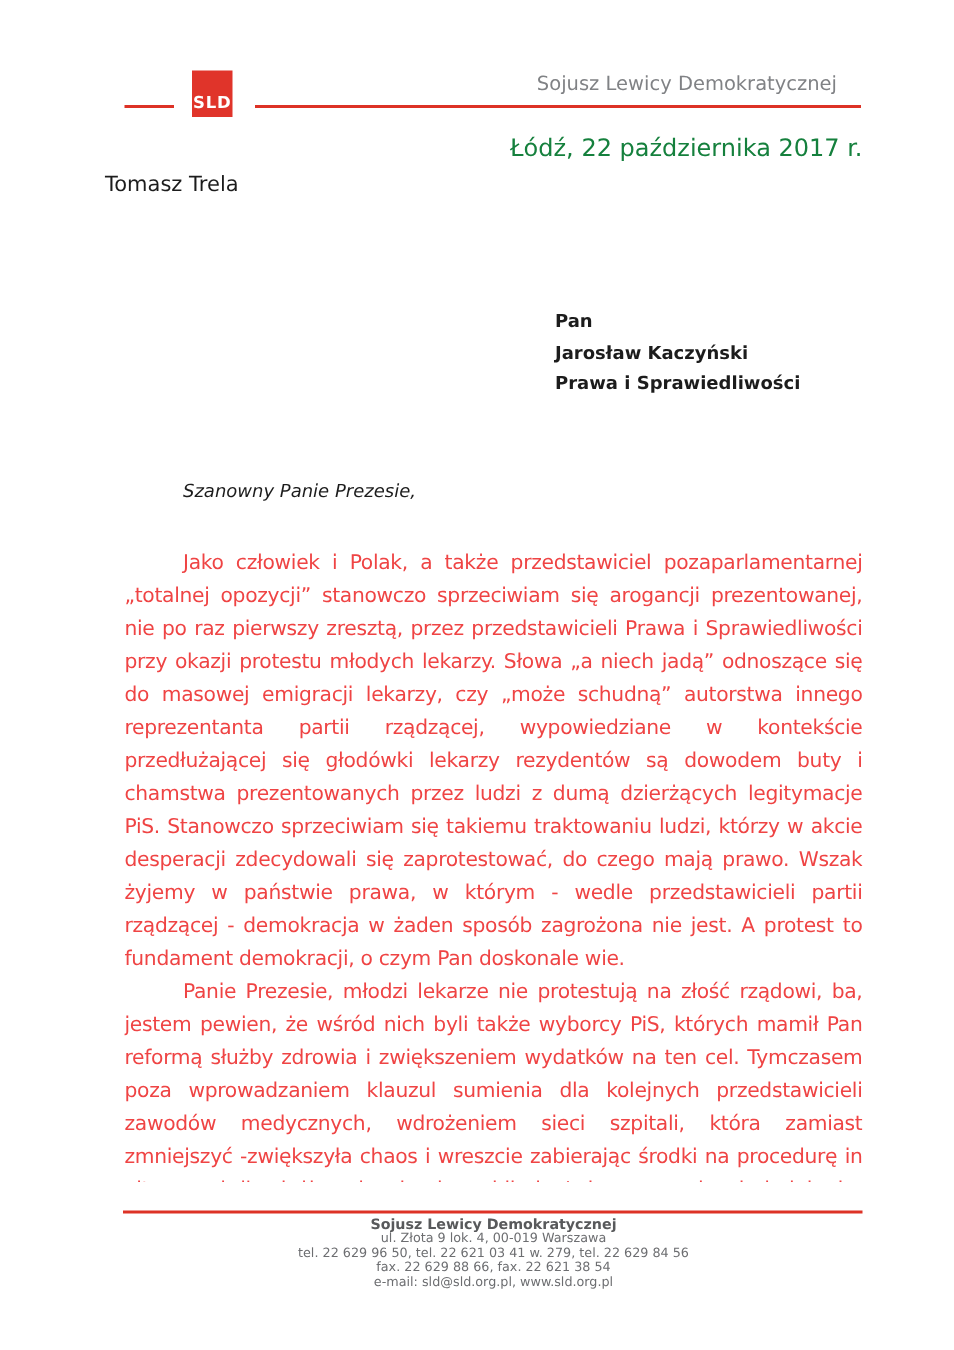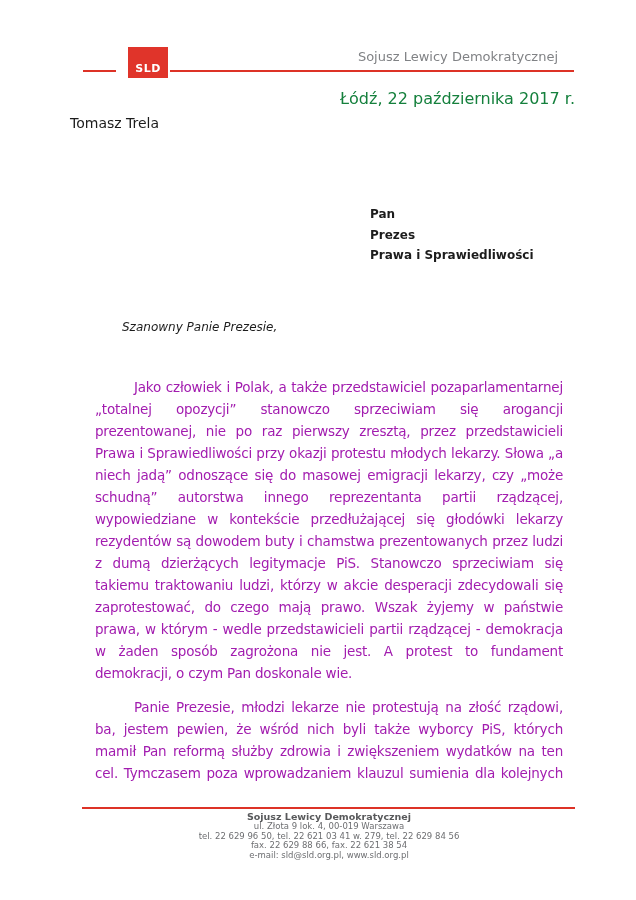--- a/index.html
+++ b/index.html
@@ -13,21 +13,21 @@
     overflow: hidden;
   }
 
   
   .rule { position: absolute; height: 2px; background: #dd3226; }
   .rule-left  { left: 83px;  top: 70px; width: 33px; }
   .rule-right { left: 170px; top: 70px; width: 404px; }
 
   .logo {
     position: absolute; left: 128px; top: 47px;
-    width: 40px; height: 31px;
+    width: 27px; height: 31px;
     background: #e0342a;
     display: flex; align-items: flex-end; justify-content: center;
   }
   .logo span {
     color: #ffffff; font-weight: bold; font-size: 11px;
     letter-spacing: 0.5px; padding-bottom: 3px;
   }
 
   .org-name {
     position: absolute; left: 170px; top: 49px; width: 388px;
@@ -53,27 +53,27 @@
     position: absolute; left: 122px; top: 320px;
     font-style: italic; font-size: 12px;
   }
 
   
   .body-text {
     position: absolute; left: 83px; top: 364px;
     width: 492px; height: 424px; overflow: hidden;
   }
   .body-text p {
-    margin: 12px;
+    margin: 0;
     font-size: 13.5px;
     line-height: 22px;
     letter-spacing: -0.2px;
     text-align: justify;
     text-indent: 39px;
-    color: #a21caf;
+    color: #ef4444;
   }
 
   
   .footer-rule { left: 82px; top: 807px; width: 493px; }
   .footer {
     position: absolute; left: 83px; top: 812px; width: 492px;
     text-align: center; color: #6d6e71;
     font-size: 8.5px; line-height: 9.8px;
   }
   .footer .footer-org { font-weight: bold; font-size: 9.5px; color: #58595b; }
@@ -91,21 +91,21 @@
   <div class="org-name">Sojusz Lewicy Demokratycznej</div>
 
   <div class="date-line">Łódź, 22 października 2017 r.</div>
 
   <div class="sender">
     <div>Tomasz Trela</div>
   </div>
 
   <div class="recipient">
     <div>Pan</div>
-    <div>Prezes</div>
+    <div>Jarosław Kaczyński</div>
     <div>Prawa i Sprawiedliwości</div>
   </div>
 
   <div class="salutation">Szanowny Panie Prezesie,</div>
 
   <div class="body-text">
     <p>Jako człowiek i Polak, a także przedstawiciel pozaparlamentarnej „totalnej opozycji” stanowczo sprzeciwiam się arogancji prezentowanej, nie po raz pierwszy zresztą, przez przedstawicieli Prawa i Sprawiedliwości przy okazji protestu młodych lekarzy. Słowa „a niech jadą” odnoszące się do masowej emigracji lekarzy, czy „może schudną” autorstwa innego reprezentanta partii rządzącej, wypowiedziane w kontekście przedłużającej się głodówki lekarzy rezydentów są dowodem buty i chamstwa prezentowanych przez ludzi z dumą dzierżących legitymacje PiS. Stanowczo sprzeciwiam się takiemu traktowaniu ludzi, którzy w akcie desperacji zdecydowali się zaprotestować, do czego mają prawo. Wszak żyjemy w państwie prawa, w którym - wedle przedstawicieli partii rządzącej - demokracja w żaden sposób zagrożona nie jest. A protest to fundament demokracji, o czym Pan doskonale wie.</p>
     <p>Panie Prezesie, młodzi lekarze nie protestują na złość rządowi, ba, jestem pewien, że wśród nich byli także wyborcy PiS, których mamił Pan reformą służby zdrowia i zwiększeniem wydatków na ten cel. Tymczasem poza wprowadzaniem klauzul sumienia dla kolejnych przedstawicieli zawodów medycznych, wdrożeniem sieci szpitali, która zamiast zmniejszyć -zwiększyła chaos i wreszcie zabierając środki na procedurę in vitro, rząd dla służby zdrowia nie zrobił nic. Lekarze rezydenci głodują, bo mają dość pracy ponad siły w warunkach – delikatnie mówiąc - dalece</p>
   </div>
 

